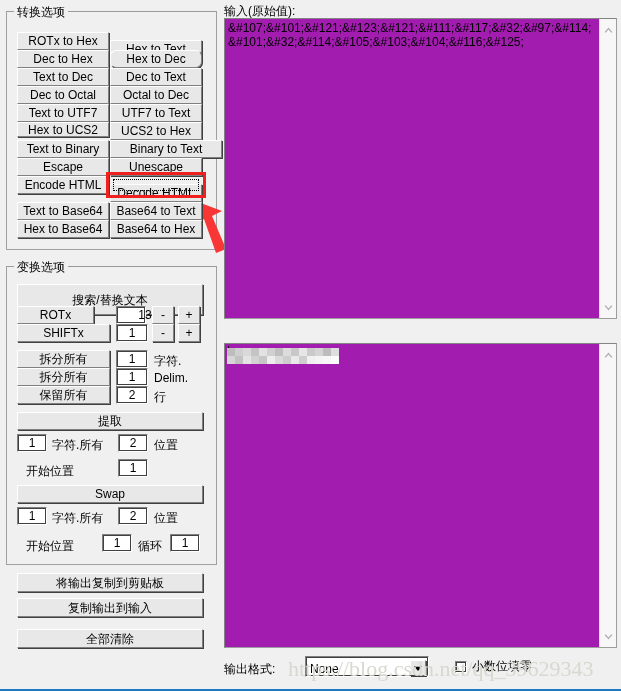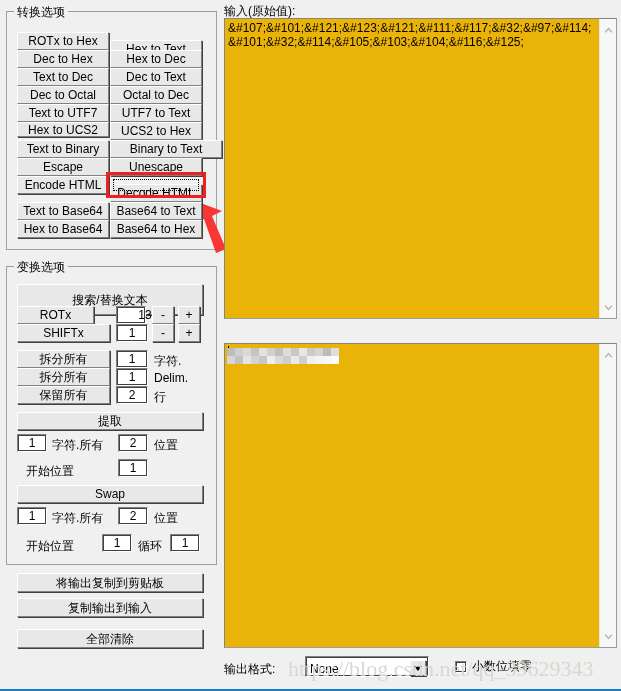--- a/index.html
+++ b/index.html
@@ -72,21 +72,21 @@
     top: -8px; left: 7px;
     background: #f0f0f0;
     padding: 0 3px;
     font-size: 12px;
     color: #000;
     white-space: nowrap;
   }
   
   .textarea-wrap {
     position: absolute;
-    background: #eab308;
+    background: #a21caf;
     border: 1px solid #9d9d9d;
     border-top-color: #848484;
     border-left-color: #848484;
     box-sizing: border-box;
     overflow: hidden;
   }
   .textarea-body {
     position: absolute;
     top: 0; left: 0; right: 17px; bottom: 0;
     padding: 2px 3px;
@@ -228,21 +228,21 @@
 <div class="btn" style="position:absolute;left:17px;top:158px;width:92px;height:18px;">
     <span>Escape</span>
   </div>
 <div class="btn" style="position:absolute;left:17px;top:176px;width:92px;height:18px;">
     <span>Encode HTML</span>
   </div>
 
 <div class="btn" style="position:absolute;left:110px;top:32px;width:92px;height:18px;margin-top:8px;">
     <span>Hex to Text</span>
   </div>
-<div class="btn" style="position:absolute;left:110px;top:50px;width:92px;height:18px;">
+<div class="btn" style="position:absolute;left:110px;top:50px;width:92px;height:18px;border-radius:6px;">
     <span>Hex to Dec</span>
   </div>
 <div class="btn" style="position:absolute;left:110px;top:68px;width:92px;height:18px;">
     <span>Dec to Text</span>
   </div>
 <div class="btn" style="position:absolute;left:110px;top:86px;width:92px;height:18px;">
     <span>Octal to Dec</span>
   </div>
 <div class="btn" style="position:absolute;left:110px;top:104px;width:92px;height:18px;">
     <span>UTF7 to Text</span>

